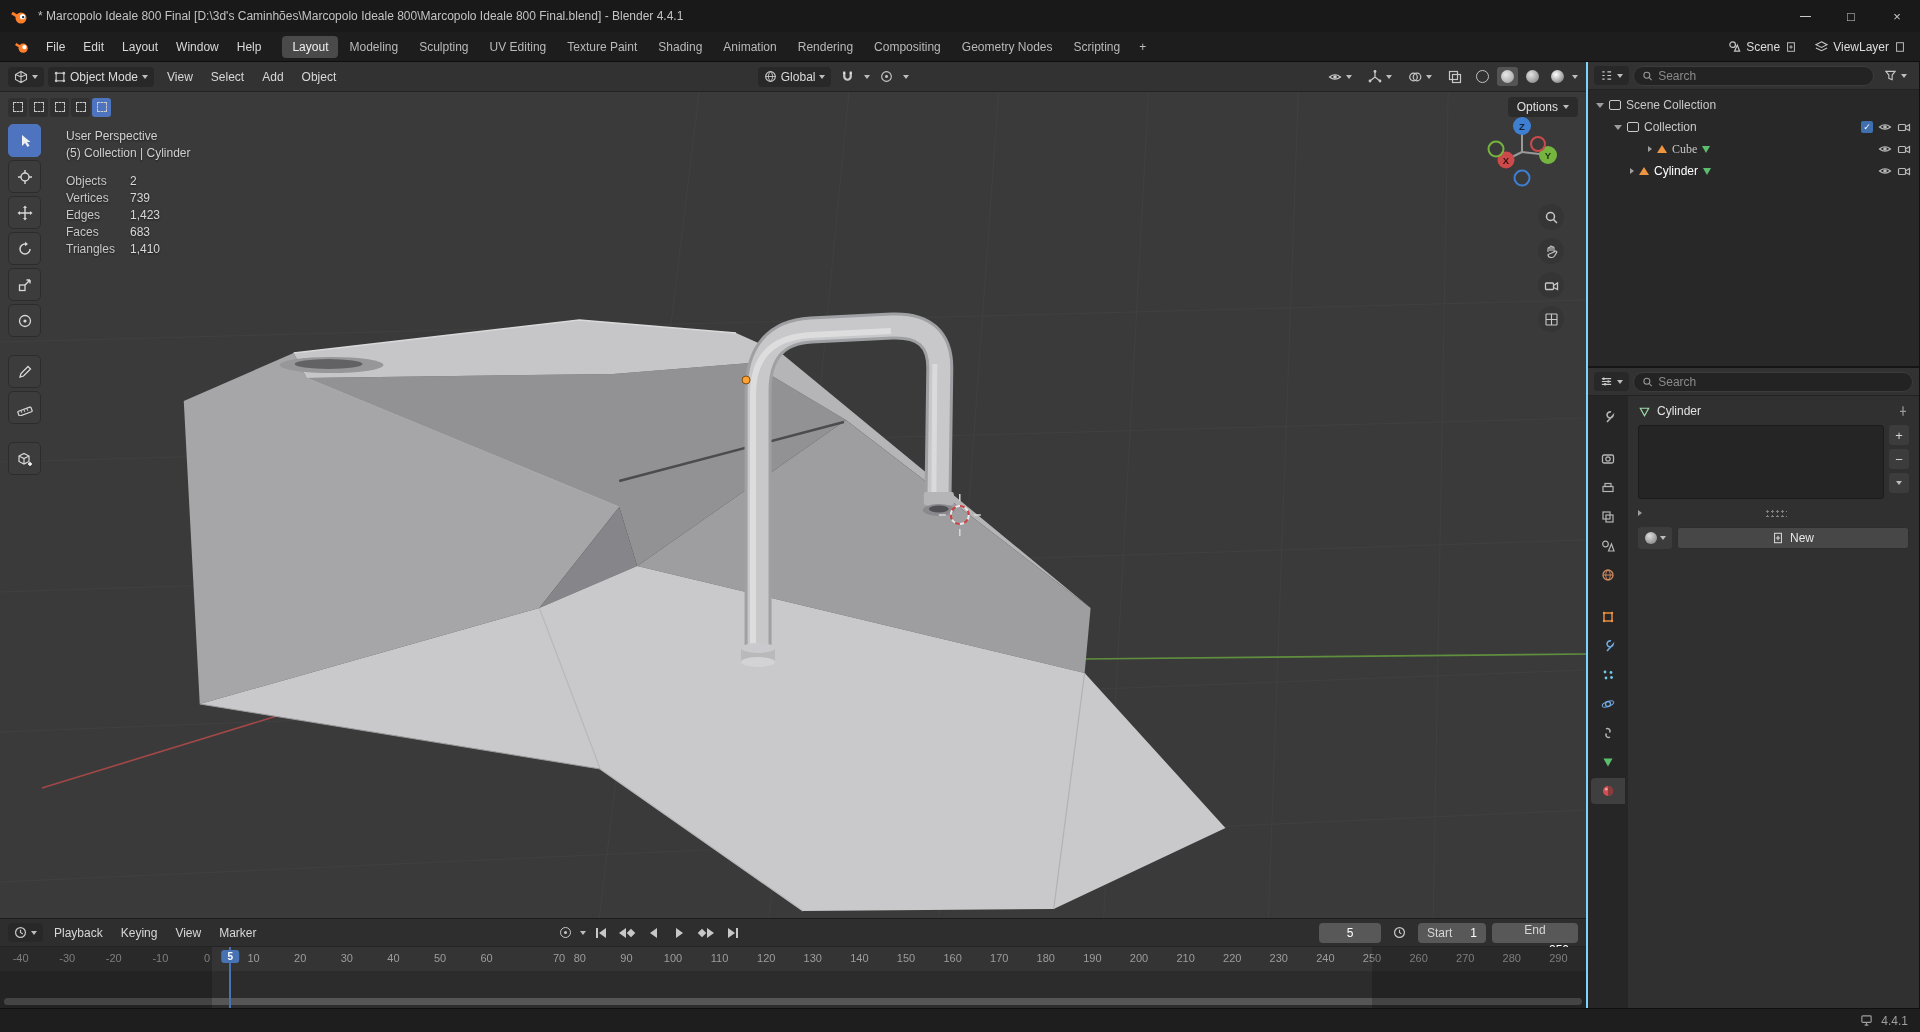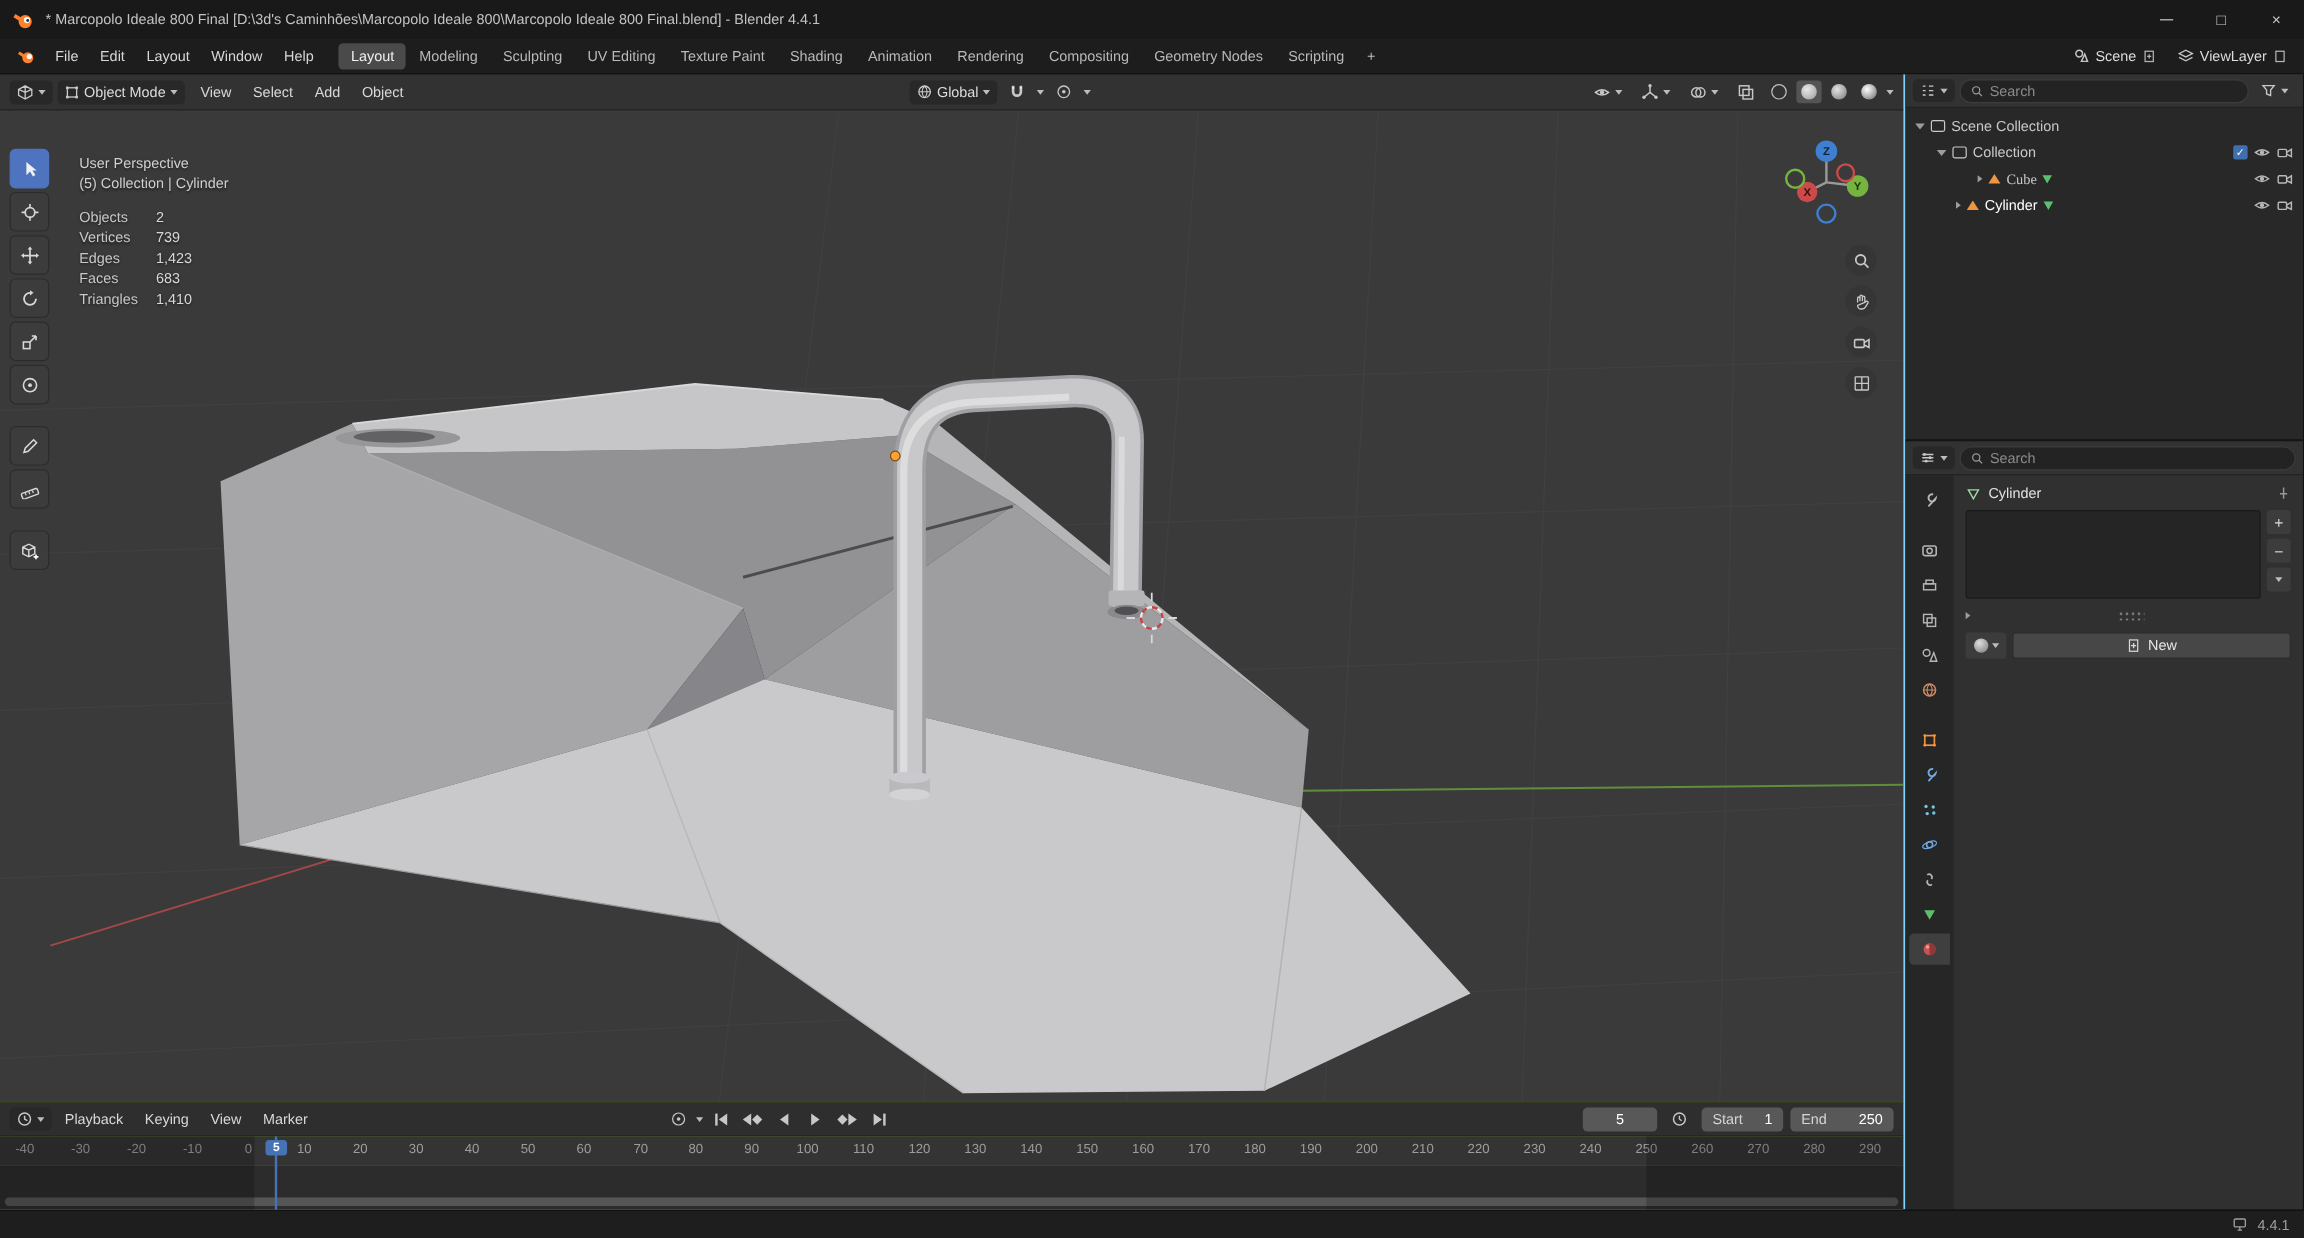--- a/index.html
+++ b/index.html
@@ -369,20 +369,41 @@
             <circle cx="747" cy="288" r="4" fill="#ffa133" stroke="#7a4a10" stroke-width="1"></circle>
           </g>
 
           <g>
             <circle cx="961" cy="423" r="9" fill="none" stroke="#e8e8e8" stroke-width="2" stroke-dasharray="4.71 4.71"></circle>
             <circle cx="961" cy="423" r="9" fill="none" stroke="#d04040" stroke-width="2" stroke-dasharray="4.71 4.71" stroke-dashoffset="4.71"></circle>
             <path d="M961,409 V402 M961,437 V444 M947,423 H940 M975,423 H982" stroke="#d8d8d8" stroke-width="1.5"></path>
           </g>
         </svg>
 
+        <div class="tool-settings">
+          <div class="selmode">
+              <div class="dashed-sq"></div>
+            </div>
+          <div class="selmode">
+              <div class="dashed-sq"></div>
+            </div>
+          <div class="selmode">
+              <div class="dashed-sq"></div>
+            </div>
+          <div class="selmode">
+              <div class="dashed-sq"></div>
+            </div>
+          <div class="selmode active">
+              <div class="dashed-sq"></div>
+            </div>
+          <div class="options-btn">
+            <span>Options</span>
+            <span class="caret"></span>
+          </div>
+        </div>
 
         <div class="vp-toolbar">
           <div class="tool-btn active">
             <svg class="ic" width="16" height="16" viewBox="0 0 16 16">
               <path d="M5,2 L5,13 L8,10 L10.5,14 L12.5,12.8 L10,9 L13.5,9 Z" fill="#f0f0f0"></path>
             </svg>
           </div>
           <div class="tool-btn">
             <svg class="ic" width="16" height="16" viewBox="0 0 16 16">
               <circle cx="8" cy="8" r="4" fill="none" stroke="#d8d8d8" stroke-width="1.4"></circle>
@@ -564,42 +585,42 @@
             <div class="hbtn">
               <svg class="ic" width="13" height="13" viewBox="0 0 14 14">
                 <circle cx="7" cy="7" r="5.3" fill="none" stroke="#c8c8c8" stroke-width="1.3"></circle>
                 <path d="M7,4 V7 L9,8.5" fill="none" stroke="#c8c8c8" stroke-width="1.2"></path>
               </svg>
             </div>
             <div class="numfield" style="width:68px;">
               <span class="lab">Start</span>
               <span style="margin-left:auto">1</span>
             </div>
-            <div class="numfield" style="width:86px;">
+            <div class="numfield" style="width:86px;flex-direction:column;">
               <span class="lab">End</span>
               <span style="margin-left:auto">250</span>
             </div>
           </div>
         </div>
 
         <div class="tl-ruler">
           <div>
 
           <span class="tick" style="left: 20.6px;">-40</span>
               <span class="tick" style="left: 67.2px;">-30</span>
               <span class="tick" style="left: 113.8px;">-20</span>
               <span class="tick" style="left: 160.4px;">-10</span>
               <span class="tick" style="left: 207px;">0</span>
               <span class="tick" style="left: 253.6px;">10</span>
               <span class="tick" style="left: 300.2px;">20</span>
               <span class="tick" style="left: 346.8px;">30</span>
               <span class="tick" style="left: 393.4px;">40</span>
               <span class="tick" style="left: 440px;">50</span>
               <span class="tick" style="left: 486.6px;">60</span>
-              <span class="tick" style="left: 534px;">70</span>
+              <span class="tick" style="left: 559px;">70</span>
               <span class="tick" style="left: 579.8px;">80</span>
               <span class="tick" style="left: 626.4px;">90</span>
               <span class="tick" style="left: 673px;">100</span>
               <span class="tick" style="left: 719.6px;">110</span>
               <span class="tick" style="left: 766.2px;">120</span>
               <span class="tick" style="left: 812.8px;">130</span>
               <span class="tick" style="left: 859.4px;">140</span>
               <span class="tick" style="left: 906px;">150</span>
               <span class="tick" style="left: 952.6px;">160</span>
               <span class="tick" style="left: 999.2px;">170</span>

